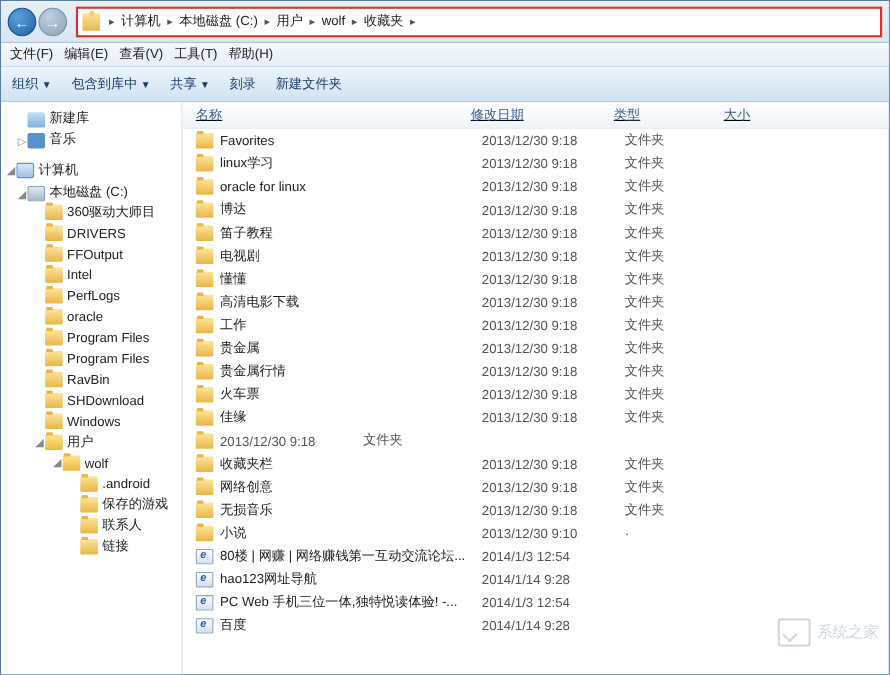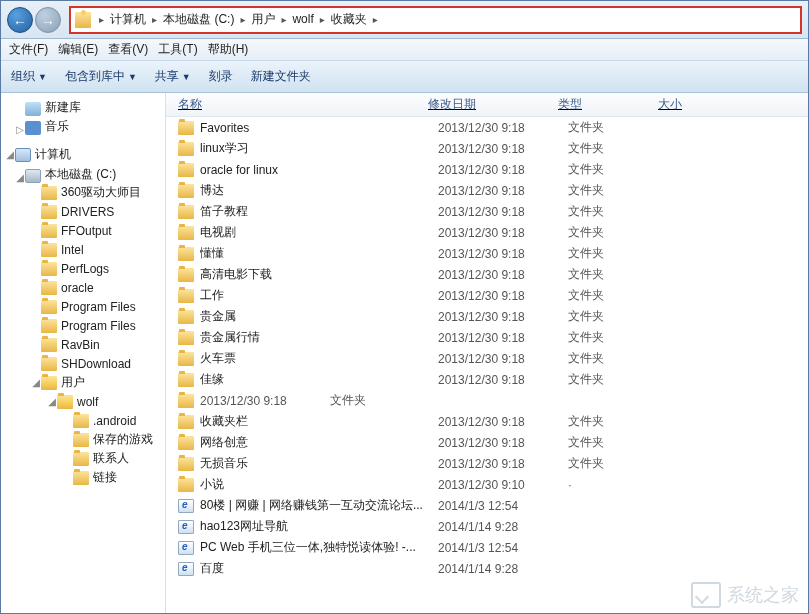--- a/index.html
+++ b/index.html
@@ -55,21 +55,21 @@
 .file-list { overflow-y: auto; height: calc(100% - 24px); }
 .file-row { display: flex; align-items: center; height: 21px; cursor: pointer; }
 .file-icon { width: 16px; height: 14px; margin: 0 6px 0 12px; flex-shrink:0; }
 .url-icon { background: linear-gradient(to bottom,#fff,#d0e0f0); border:1px solid #90a8c0; border-radius:1px; position:relative; }
 .url-icon::after { content:"e"; position:absolute; left:3px; top:-1px; font-size:10px; color:#2060c0; font-style:italic; font-weight:bold; }
 .fname { width: 238px; color: #222; white-space: nowrap; overflow: hidden; text-overflow: ellipsis; }
 .fdate { width: 130px; color: #555; }
 .ftype { width: 100px; color: #555; }
 
 
-.watermark { position: absolute; right: 10px; bottom: 6px; color: #d0d8e0; font-size: 18px; pointer-events: none; display:flex; align-items:center; }
+.watermark { position: absolute; right: 10px; bottom: 26px; color: #d0d8e0; font-size: 14px; pointer-events: none; display:flex; align-items:center; }
 .wm-logo { width:30px; height:26px; border:2px solid #d0d8e0; border-radius:3px; margin-right:6px; position:relative; }
 .wm-logo::before{content:"";position:absolute;left:4px;top:8px;width:8px;height:8px;border:2px solid #d0d8e0;border-top:none;border-right:none;transform:rotate(-45deg);}
 </style>
 </head>
 <body>
 
 <div class="nav-bar">
   <div class="nav-btn">
       <span class="nav-arrow">←</span>
     </div>
@@ -175,20 +175,25 @@
         <span class="tree-expander"></span>
         <span class="tree-icon folder-icon"></span>
         <span class="tree-label">RavBin</span>
       </div>
       <div class="tree-row indent-2">
         <span class="tree-expander"></span>
         <span class="tree-icon folder-icon"></span>
         <span class="tree-label">SHDownload</span>
       </div>
       <div class="tree-row indent-2">
+        <span class="tree-expander"></span>
+        <span class="tree-icon folder-icon"></span>
+        <span class="tree-label">Windows</span>
+      </div>
+      <div class="tree-row indent-2">
         <span class="tree-expander">◢</span>
         <span class="tree-icon folder-icon folder-open"></span>
         <span class="tree-label">用户</span>
       </div>
       <div class="tree-row indent-3">
         <span class="tree-expander">◢</span>
         <span class="tree-icon folder-icon folder-open"></span>
         <span class="tree-label">wolf</span>
       </div>
       <div class="tree-row indent-4">

